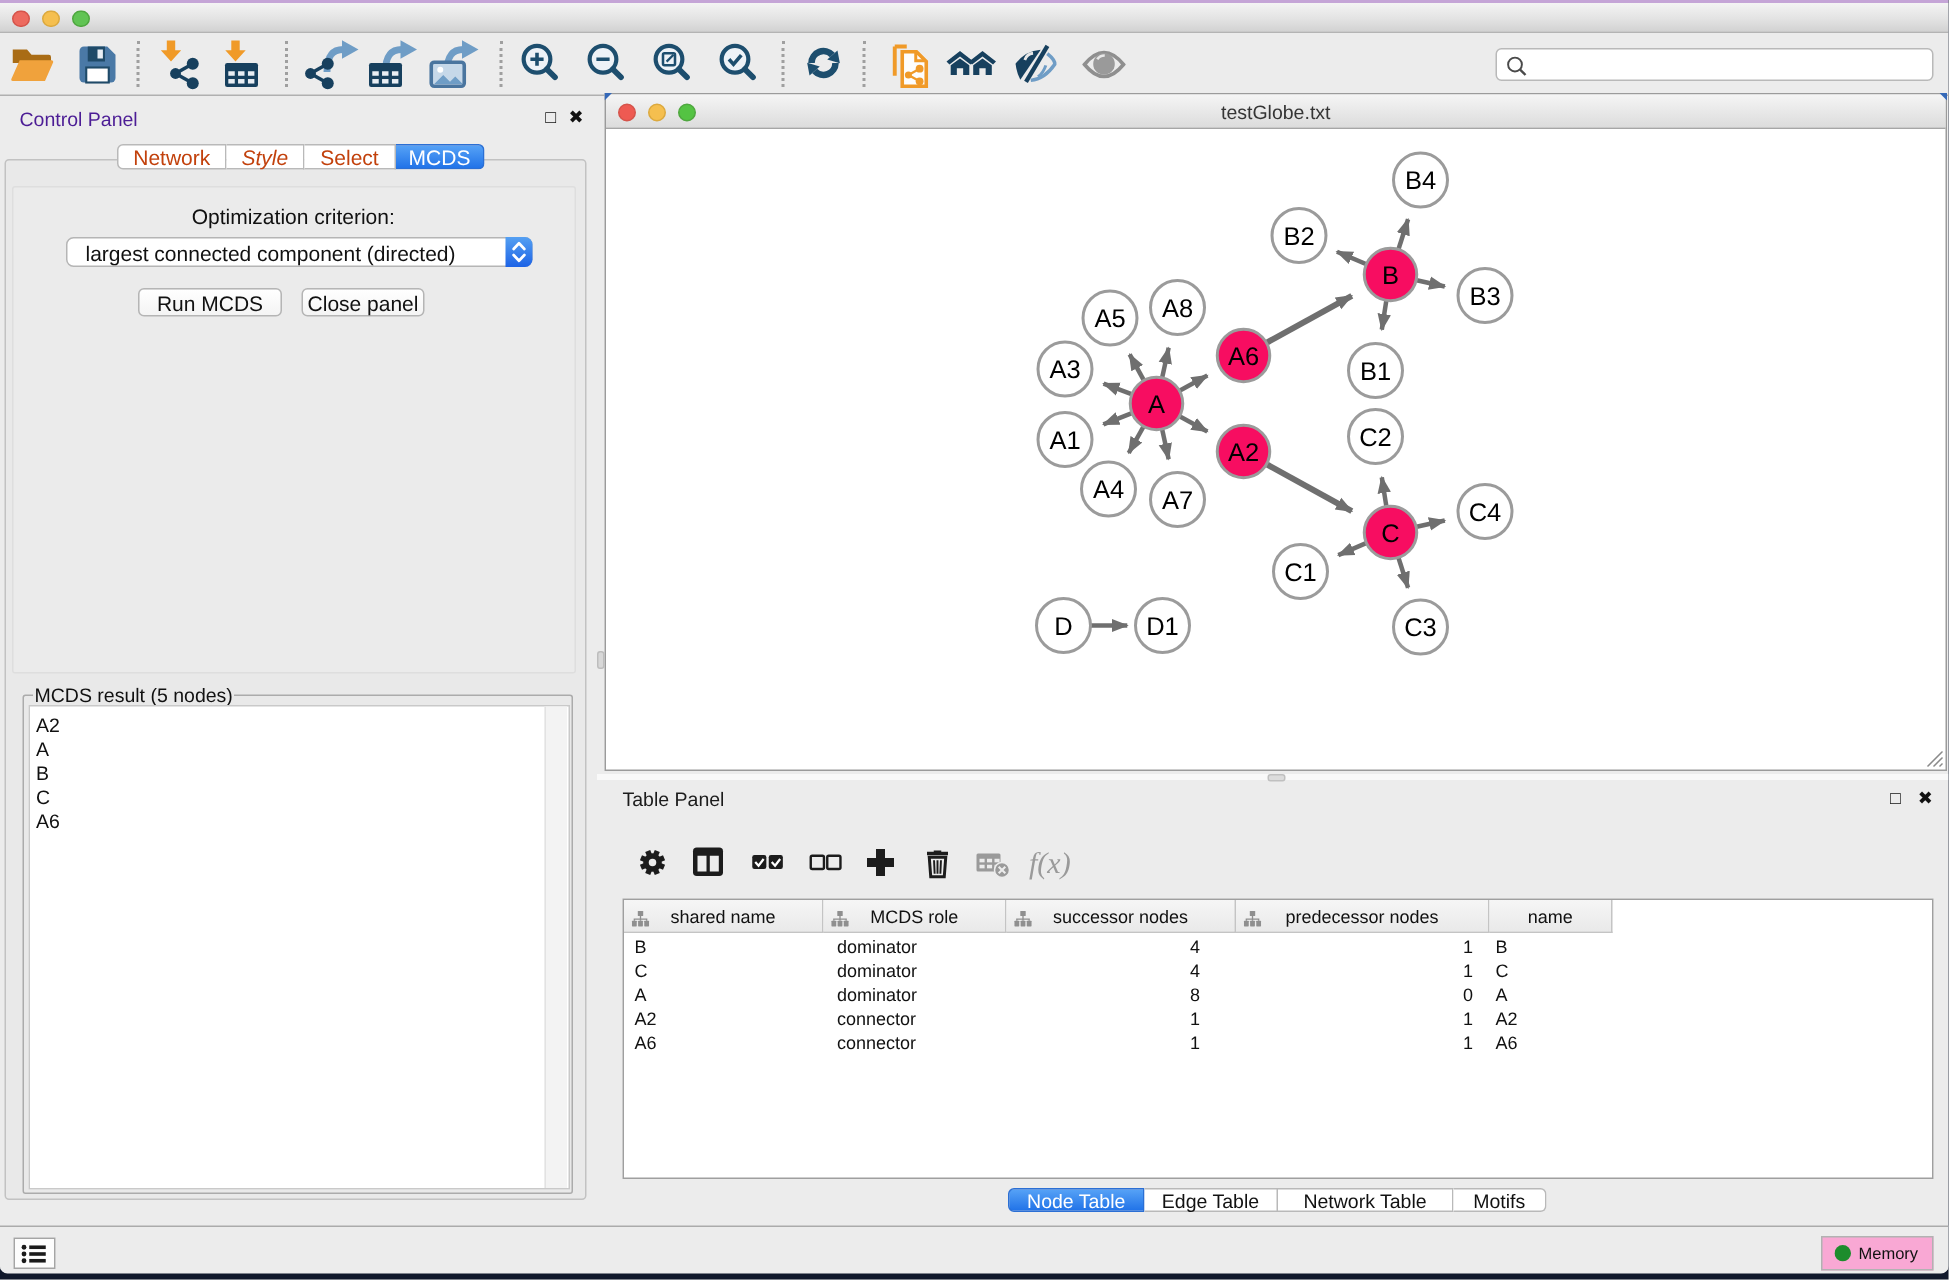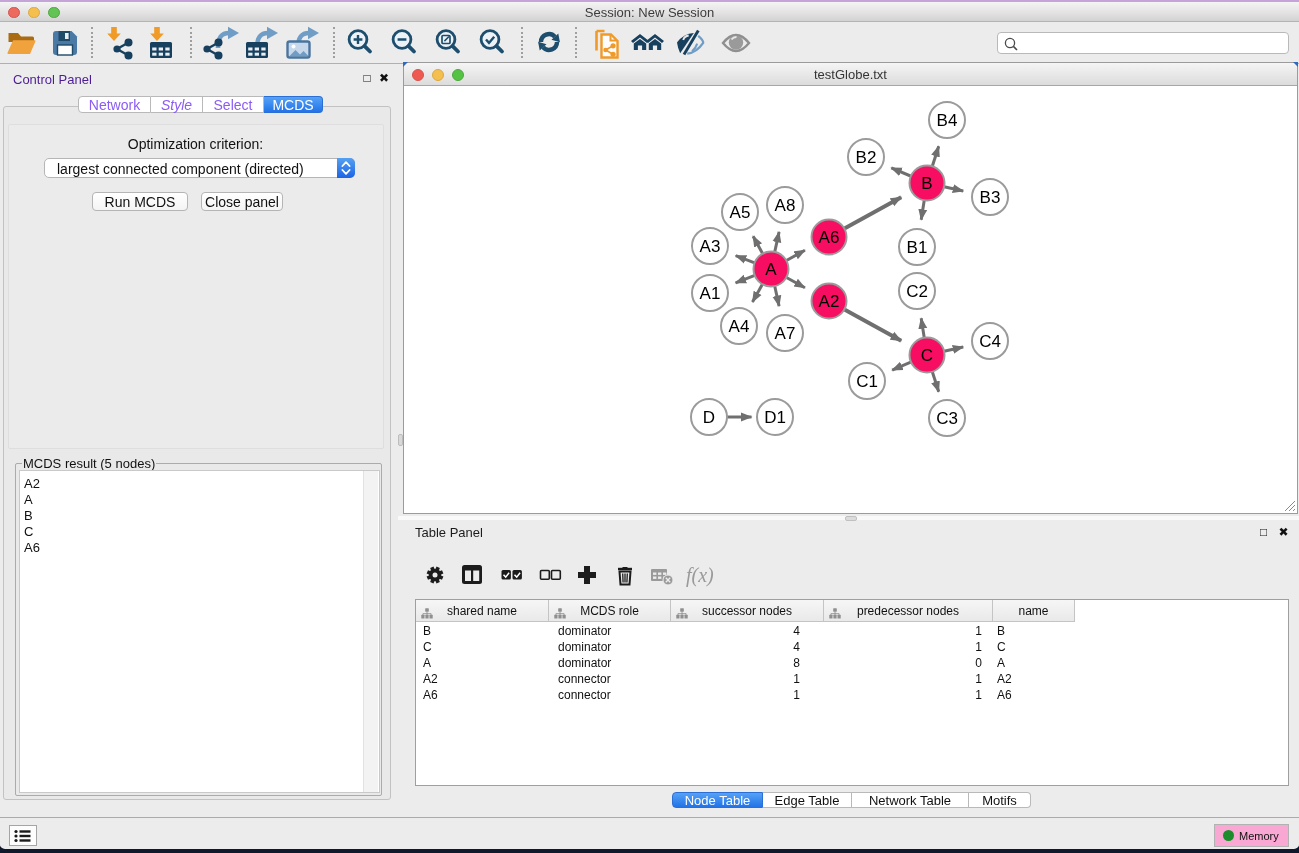--- a/index.html
+++ b/index.html
@@ -19,21 +19,21 @@
   
   #toolbar { position:absolute; left:0; top:20px; width:1299px; height:42px; background:#ececec; border-bottom:1px solid #b0b0b0; }
   .vsep { position:absolute; top:5px; height:31px; width:0; border-left:2px dotted #9f9f9f; }
   #searchbox { position:absolute; left:997px; top:10px; width:292px; height:22px; background:#fff; border:1px solid #b9b9b9; border-radius:4px; }
 
   
   #ctl-title { position:absolute; left:13px; top:70px; font-size:13px; color:#4c1d95; }
   .winbtns { position:absolute; font-size:12px; color:#111; }
   #ctl-outer { position:absolute; left:3px; top:104px; width:388px; height:694px; border:1px solid #c2c2c2; border-radius:3px; background:#e9e9e9; }
   #ctl-inner { position:absolute; left:8px; top:122px; width:376px; height:325px; border:1px solid #dedede; border-radius:2px; background:#ebebeb; }
-  .tab { position:absolute; top:94px; height:17px; line-height:17px; text-align:center; font-size:14px; color:#8b5cf6;
+  .tab { position:absolute; top:94px; height:17px; line-height:17px; text-align:center; font-size:14px; color:#c2410c;
          background:#fff; border:1px solid #b9b9b9; border-left:none; }
   .tab.first { border-left:1px solid #b9b9b9; border-radius:4px 0 0 4px; }
   .tab.last { border-radius:0 4px 4px 0; }
   .tab.sel { background:linear-gradient(180deg,#56a2f6,#2173e8); color:#fff; border-color:#2b6fd4; }
 
   #optlabel { position:absolute; left:0; top:134px; width:391px; text-align:center; font-size:14px; color:#111; }
   #combo { position:absolute; left:44px; top:156px; width:311px; height:20px; background:#fff; border:1px solid #b5b5b5; border-radius:5px; }
   #combo .txt { position:absolute; left:12px; top:2px; font-size:14px; color:#111; }
   #combo .step { position:absolute; right:-1px; top:-1px; width:18px; height:20px; border-radius:0 5px 5px 0;
      background:linear-gradient(180deg,#55a0f2,#1d63e6); }
@@ -68,21 +68,20 @@
   #sb-mem { position:absolute; right:10px; top:6px; width:75px; height:23px; background:#f9a8d4; border:1px solid #b2b2b2; font-size:11px; color:#111; }
 </style>
 </head>
 <body>
 <div id="app">
 
   <div id="titlebar">
     <div class="light" style="left:8px; background:#ed6a5f; border:0.5px solid #d5544b;"></div>
     <div class="light" style="left:28px; background:#f5bf4f; border:0.5px solid #dca93e;"></div>
     <div class="light" style="left:48px; background:#61c454; border:0.5px solid #4fa73f;"></div>
-    <div class="t">Session: New Session</div>
   </div>
 
   <div id="toolbar">
     <svg style="position:absolute;left:0;top:0" width="1299" height="42" viewBox="0 22 1299 42">
         <path d="M8.5,33 h9.5 l3,3.5 h11.5 a1.5,1.5 0 0 1 1.5,1.5 v4 h-25.5 z" fill="#a96c15"></path>
         <path d="M8.5,54 a1,1 0 0 1 -1,-1.2 l5.6,-12.6 h21.3 a1,1 0 0 1 1,1.4 l-5.4,12.4 z" fill="#f0a23c"></path>
         <path d="M53,34 a3,3 0 0 1 3,-3 h15.5 l5.5,5.5 v15.5 a3,3 0 0 1 -3,3 h-18 a3,3 0 0 1 -3,-3 z" fill="#4a79a6"></path>
         <rect x="58.5" y="31" width="11.5" height="10" fill="#1f4a68"></rect>
         <rect x="65" y="33" width="3.6" height="6" fill="#e8eef4"></rect>
         <rect x="57.5" y="45" width="15" height="10" fill="#ffffff"></rect>

